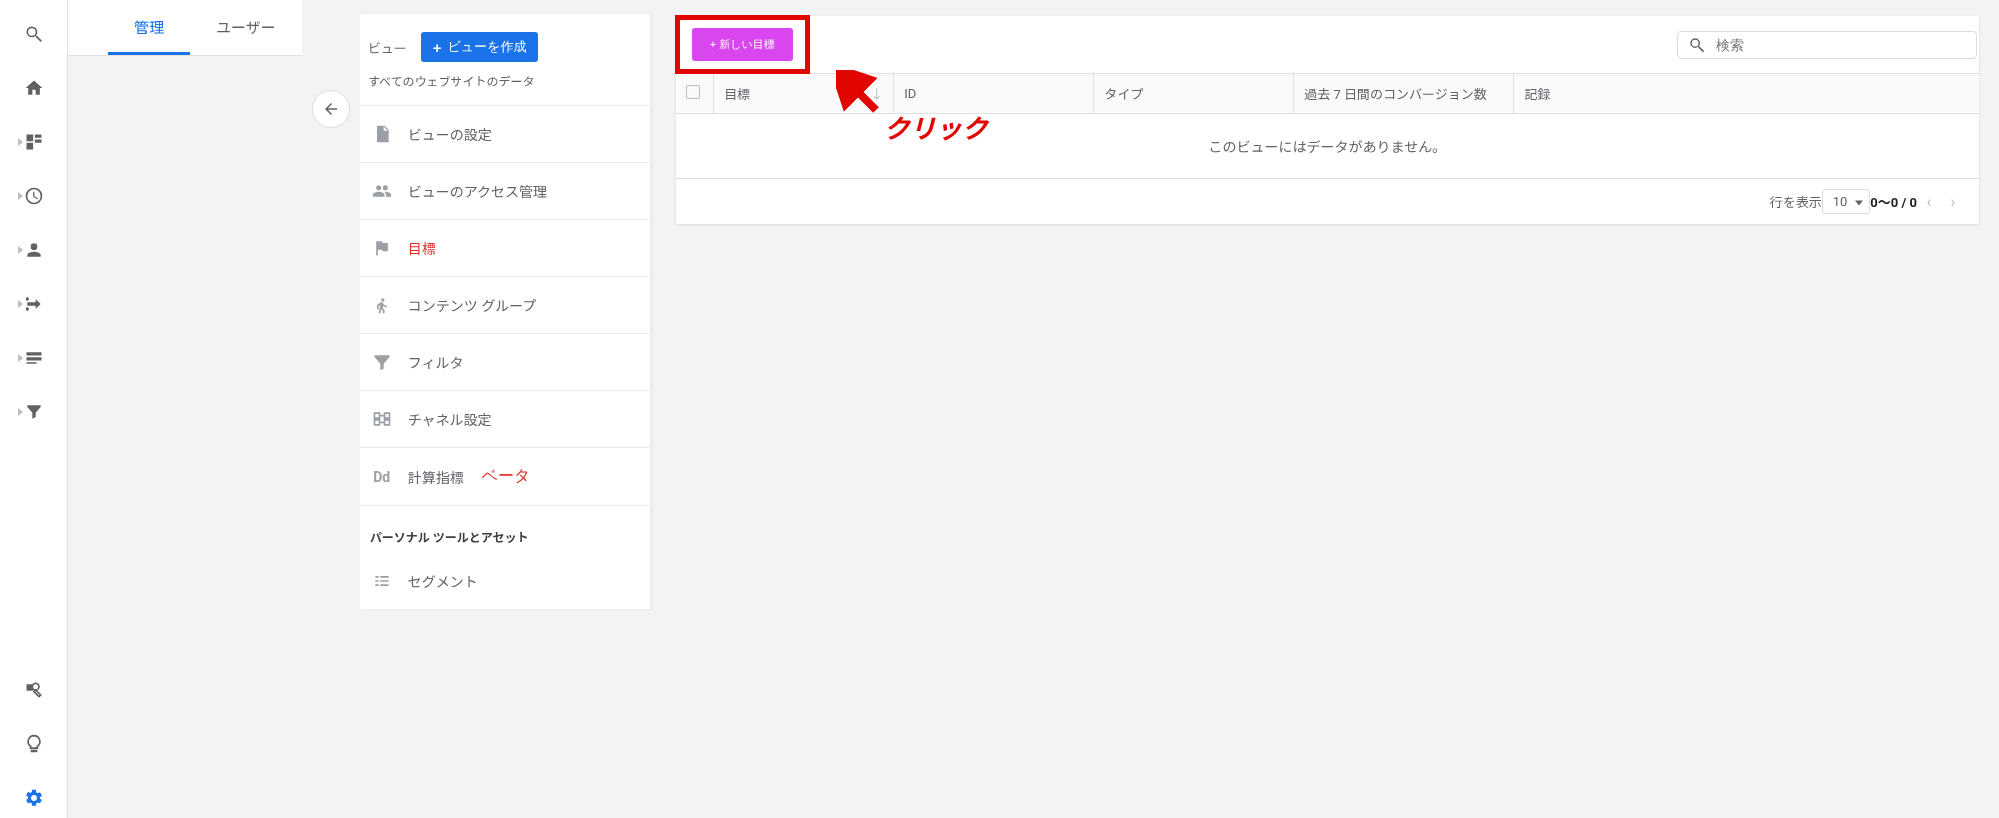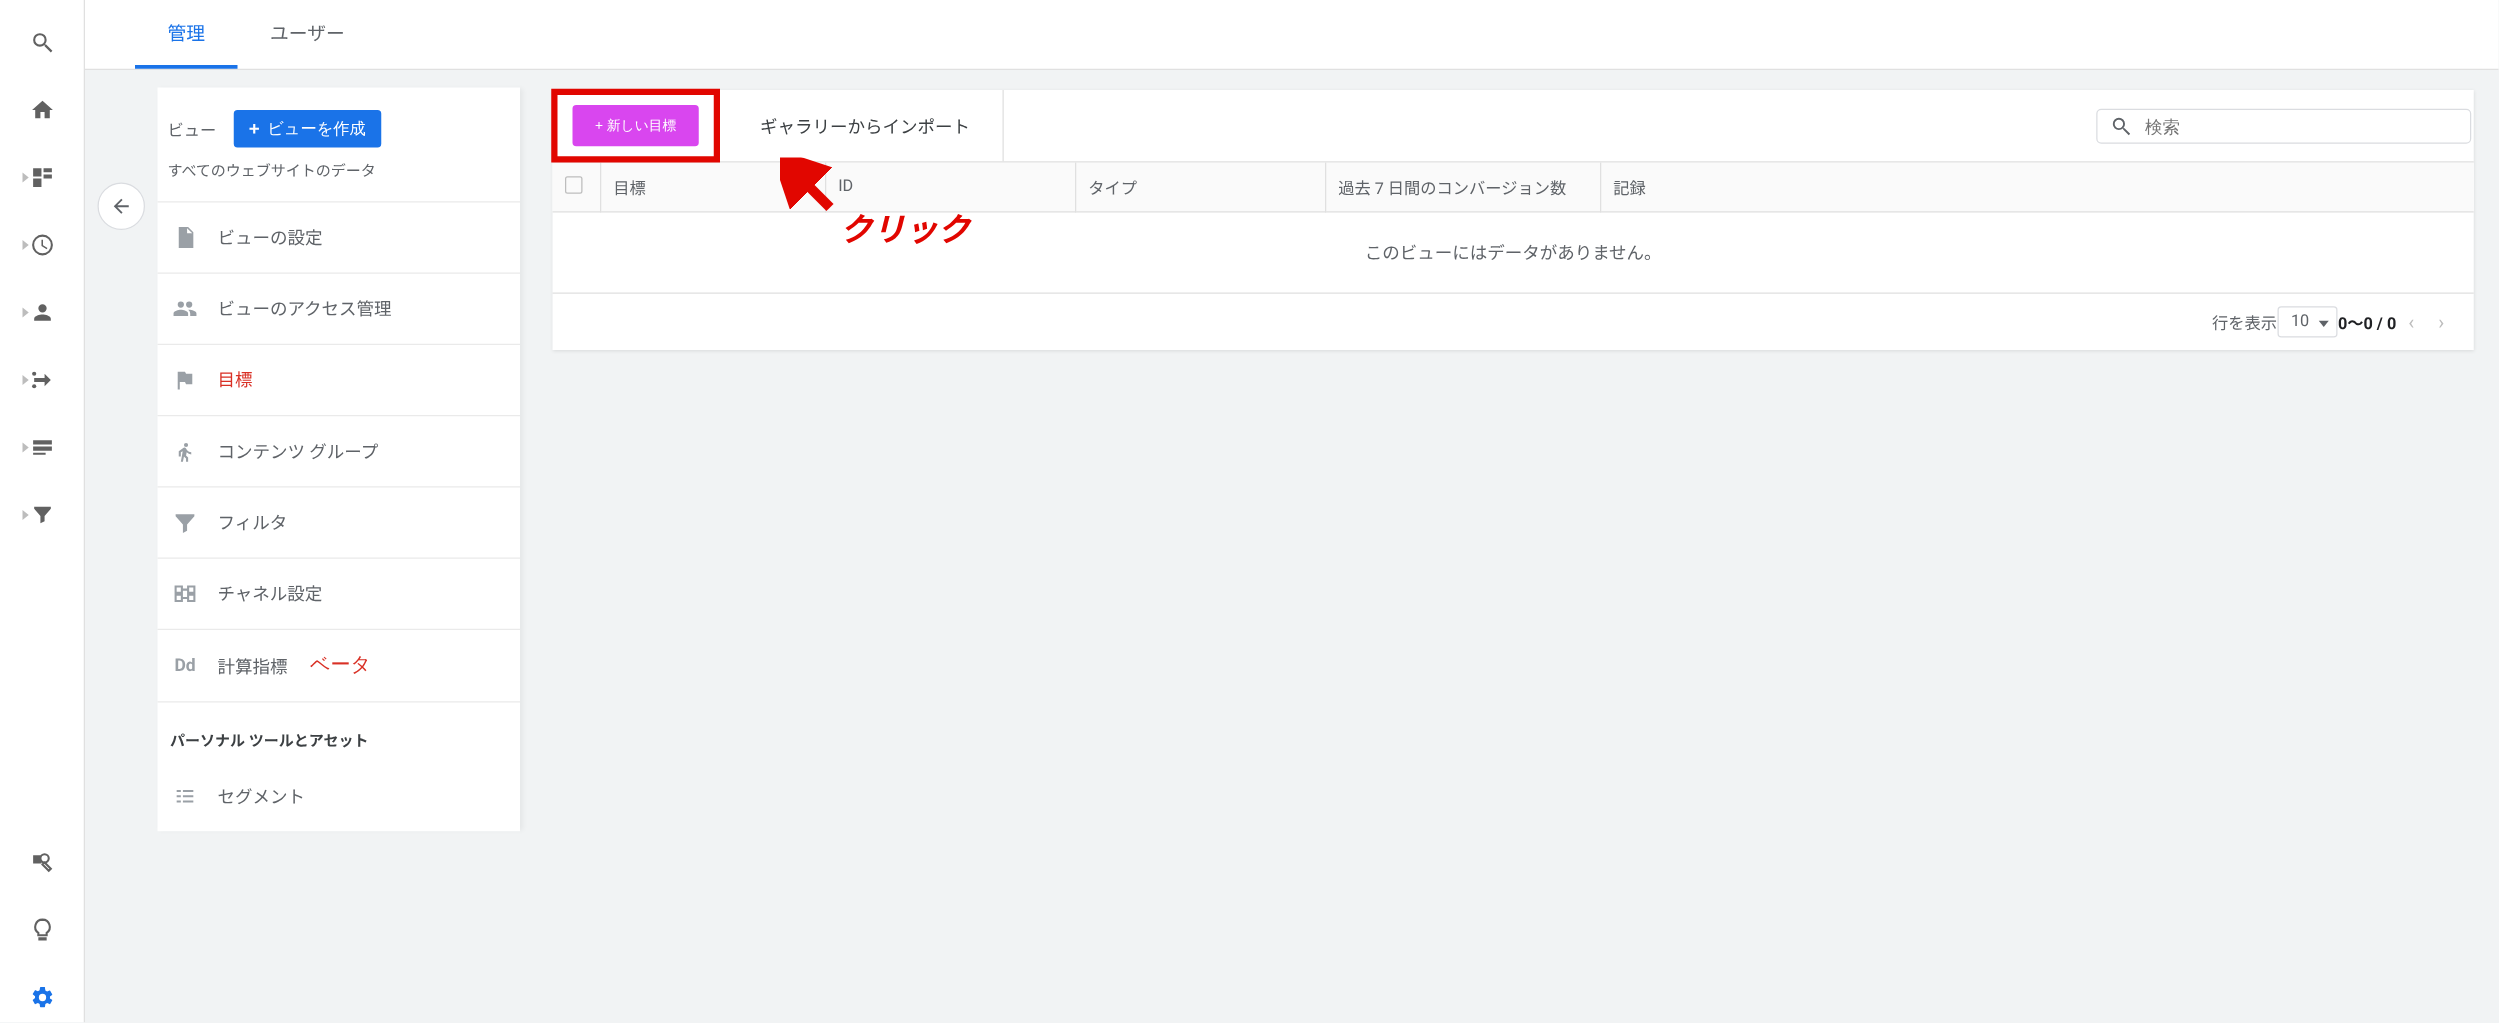--- a/index.html
+++ b/index.html
@@ -20,21 +20,21 @@
   .page{display:flex;min-height:100%;}
 
   
   .rail{width:68px;background:#fff;border-right:1px solid var(--border);display:flex;flex-direction:column;align-items:center;padding-top:14px;gap:14px;}
   .rail-spacer{flex:1;}
   .rail-item{width:40px;height:40px;display:flex;align-items:center;justify-content:center;color:var(--rail);position:relative;cursor:pointer;}
   .rail-item svg{width:20px;height:20px;fill:currentColor;}
   .rail-item .caret{position:absolute;left:4px;top:50%;transform:translateY(-50%);width:0;height:0;border-top:4px solid transparent;border-bottom:4px solid transparent;border-left:5px solid #bdbdbd;}
   .rail-item.active{color:var(--blue);}
 
-  .main{flex:1;display:flex;flex-direction:column;}
+  .main{flex:1;display:flex;}
 
   
   .tabs{height:56px;background:#fff;border-bottom:1px solid var(--border);display:flex;align-items:stretch;padding-left:40px;}
   .tab{display:flex;align-items:center;padding:0 26px;font-size:15px;color:var(--muted);cursor:pointer;border-bottom:3px solid transparent;}
   .tab.active{color:var(--blue);border-bottom-color:var(--blue);}
 
   .body{flex:1;display:flex;overflow:hidden;}
 
   
   .side-wrap{display:flex;align-items:flex-start;}
@@ -79,21 +79,21 @@
 
   .empty{padding:22px 0;text-align:center;color:var(--muted);font-size:14px;border-top:0;}
 
   .pager{display:flex;align-items:center;justify-content:flex-end;padding:10px 14px;border-top:1px solid var(--border);font-size:13px;color:var(--muted);}
   .pager .sel{border:1px solid #dadce0;border-radius:3px;padding:4px 22px 4px 10px;position:relative;}
   .pager .sel::after{content:"";position:absolute;right:6px;top:50%;transform:translateY(-30%);width:0;height:0;border-left:4px solid transparent;border-right:4px solid transparent;border-top:5px solid #5f6368;}
   .pager .range{font-weight:bold;color:#202124;}
   .pager .nav{width:24px;text-align:center;color:#bdbdbd;cursor:pointer;font-size:16px;}
 
   
-  .anno{position:absolute;left:182px;top:54px;pointer-events:none;font-style:italic;}
+  .anno{position:absolute;left:160px;top:54px;pointer-events:none;font-style:italic;}
   .anno-label{color:var(--highlight);font-weight:bold;font-size:26px;position:absolute;left:48px;top:38px;white-space:nowrap;}
 </style>
 </head>
 <body>
 
 <div class="page">
 
   <div class="rail">
     <div class="rail-item">
       <svg viewBox="0 0 24 24">
@@ -252,21 +252,20 @@
           </div>
         </div>
       </div>
 
       <div class="content">
         <div class="card" style="position:relative;">
           <div class="toolbar">
             <div class="new-goal-wrap">
               <button class="new-goal-btn">+ 新しい目標</button>
             </div>
-            <div class="import-link">ギャラリーからインポート</div>
             <div class="toolbar-spacer"></div>
             <div class="search-box">
               <svg viewBox="0 0 24 24">
                   <path d="M15.5 14h-.79l-.28-.27a6.47 6.47 0 0 0 1.57-4.23 6.5 6.5 0 1 0-6.5 6.5c1.61 0 3.09-.59 4.23-1.57l.27.28v.79L20 21.5 21.5 20l-6-6zm-6 0A4.5 4.5 0 1 1 14 9.5 4.5 4.5 0 0 1 9.5 14z"></path>
                 </svg>
               <input type="text" placeholder="検索" style="">
             </div>
           </div>
 
           <table class="grid">

